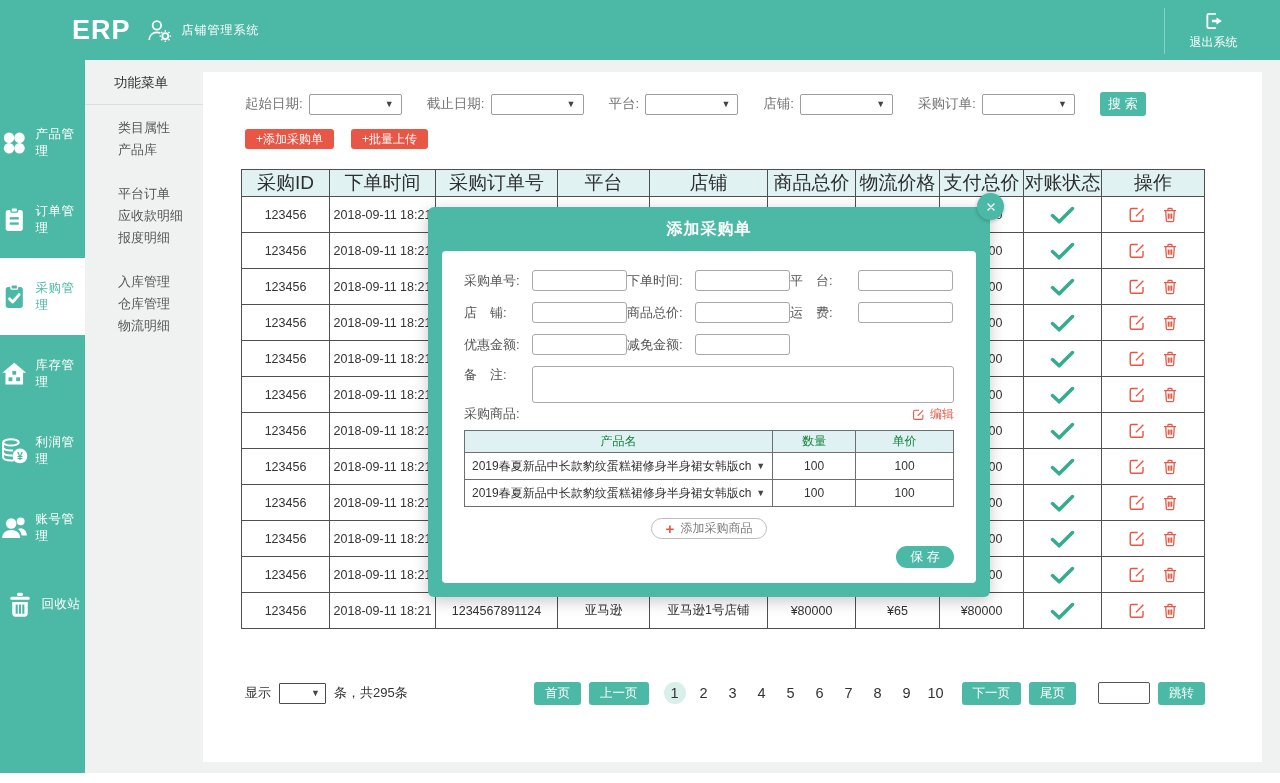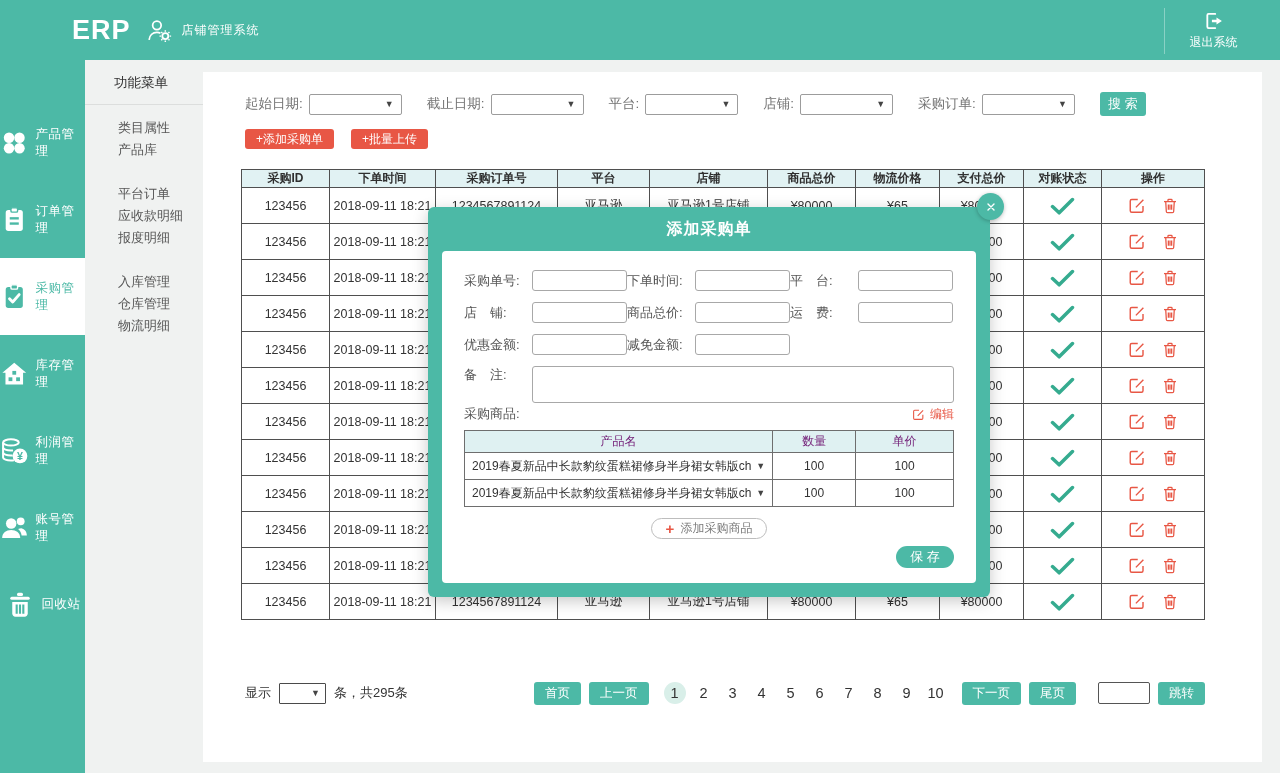--- a/index.html
+++ b/index.html
@@ -48,21 +48,21 @@
   .select{position:relative;width:93px;height:21px;border:1px solid #9c9c9c;border-radius:2px;background:#fff;cursor:pointer}
   .chev{font-size:9px;color:#444;line-height:1}
   .select .chev{position:absolute;right:7px;top:5px}
   .search-btn{width:46px;height:24px;background:var(--primary);color:#fff;border:none;border-radius:3px;font-size:13px;cursor:pointer;white-space:nowrap}
 
   .toolbar{position:absolute;left:42px;top:57px;display:flex;gap:17px}
   .btn-danger{background:var(--danger);color:#fff;border:none;border-radius:3px;font-size:12px;height:20px;padding:0 11px;cursor:pointer;white-space:nowrap}
 
   
   .grid-table{position:absolute;left:38px;top:97px;width:963px;border-collapse:collapse;table-layout:fixed}
-  .grid-table th{background:var(--thbg);border:1px solid var(--tb);height:14px;font-size:12px;font-weight:bold;color:#2f2f2f}
+  .grid-table th{background:var(--thbg);border:1px solid var(--tb);height:14px;font-size:19px;font-weight:normal;color:#2f2f2f}
   .grid-table td{border:1px solid var(--tb);height:36px;text-align:center;font-size:12.5px;color:#333;white-space:nowrap;overflow:hidden}
   .check-ic{width:25px;height:18px;color:var(--check);display:inline-block;vertical-align:middle}
   .ops{display:inline-flex;gap:15px;align-items:center;vertical-align:middle}
   .op{width:18px;height:19px;color:var(--danger);cursor:pointer;display:inline-block}
   .op svg{width:100%;height:100%}
 
   
   .pagination{position:absolute;left:42px;right:57px;top:608px;height:26px;display:flex;align-items:center}
   .pg-left{display:flex;align-items:center;font-size:13px;color:#333}
   .pg-size{position:relative;width:47px;height:21px;border:1px solid #4a4a4a;border-radius:1px;background:#fff;margin:0 8px;cursor:pointer}
@@ -83,21 +83,21 @@
   .f-row{display:flex;margin-bottom:11px}
   .f-field{width:163px;display:flex;align-items:center}
   .f-label{width:60px;font-size:13px;color:#555;margin-right:8px;white-space:pre}
   .f-input{width:95px;height:21px;border:1px solid #a8a8a8;border-radius:3px;background:#fff}
   .remark-row{display:flex;}
   .remark-ta{flex:1;height:37px;border:1px solid #a8a8a8;border-radius:3px;resize:none;background:#fff}
   .prod-head{display:flex;align-items:center;font-size:13px;color:#555;margin-top:2px}
   .edit-link{margin-left:auto;display:flex;align-items:center;gap:5px;color:var(--danger);font-size:12px;cursor:pointer}
   .edit-link svg{width:13px;height:13px}
   .prod-table{width:100%;border-collapse:collapse;margin-top:7px;table-layout:fixed}
-  .prod-table th{background:#dff1f2;border:1px solid #6e6e6e;height:22px;font-size:12px;font-weight:normal;color:#701a75}
+  .prod-table th{background:#dff1f2;border:1px solid #6e6e6e;height:22px;font-size:12px;font-weight:normal;color:#15803d}
   .prod-table td{border:1px solid #6e6e6e;height:27px;font-size:12px;color:#333;text-align:center}
   .pname{display:flex;align-items:center;padding:0 7px;gap:4px}
   .pname-text{flex:1;text-align:left;white-space:nowrap;overflow:hidden}
   .add-pill{margin:11px auto 0;display:flex;width:fit-content;align-items:center;gap:6px;border:1px solid #bdbdbd;border-radius:11px;height:21px;padding:0 14px;font-size:12px;color:#7a7a7a;cursor:pointer;background:#fff}
   .plus-ic{color:var(--danger);font-size:15px;font-weight:bold;line-height:1}
   .plus-ic::before{content:"+"}
   .save-row{display:flex;justify-content:flex-end;margin-top:7px}
   .save-btn{background:var(--primary);color:#fff;border:none;border-radius:11px;min-width:58px;height:22px;font-size:13px;cursor:pointer}
 </style>
 </head>

